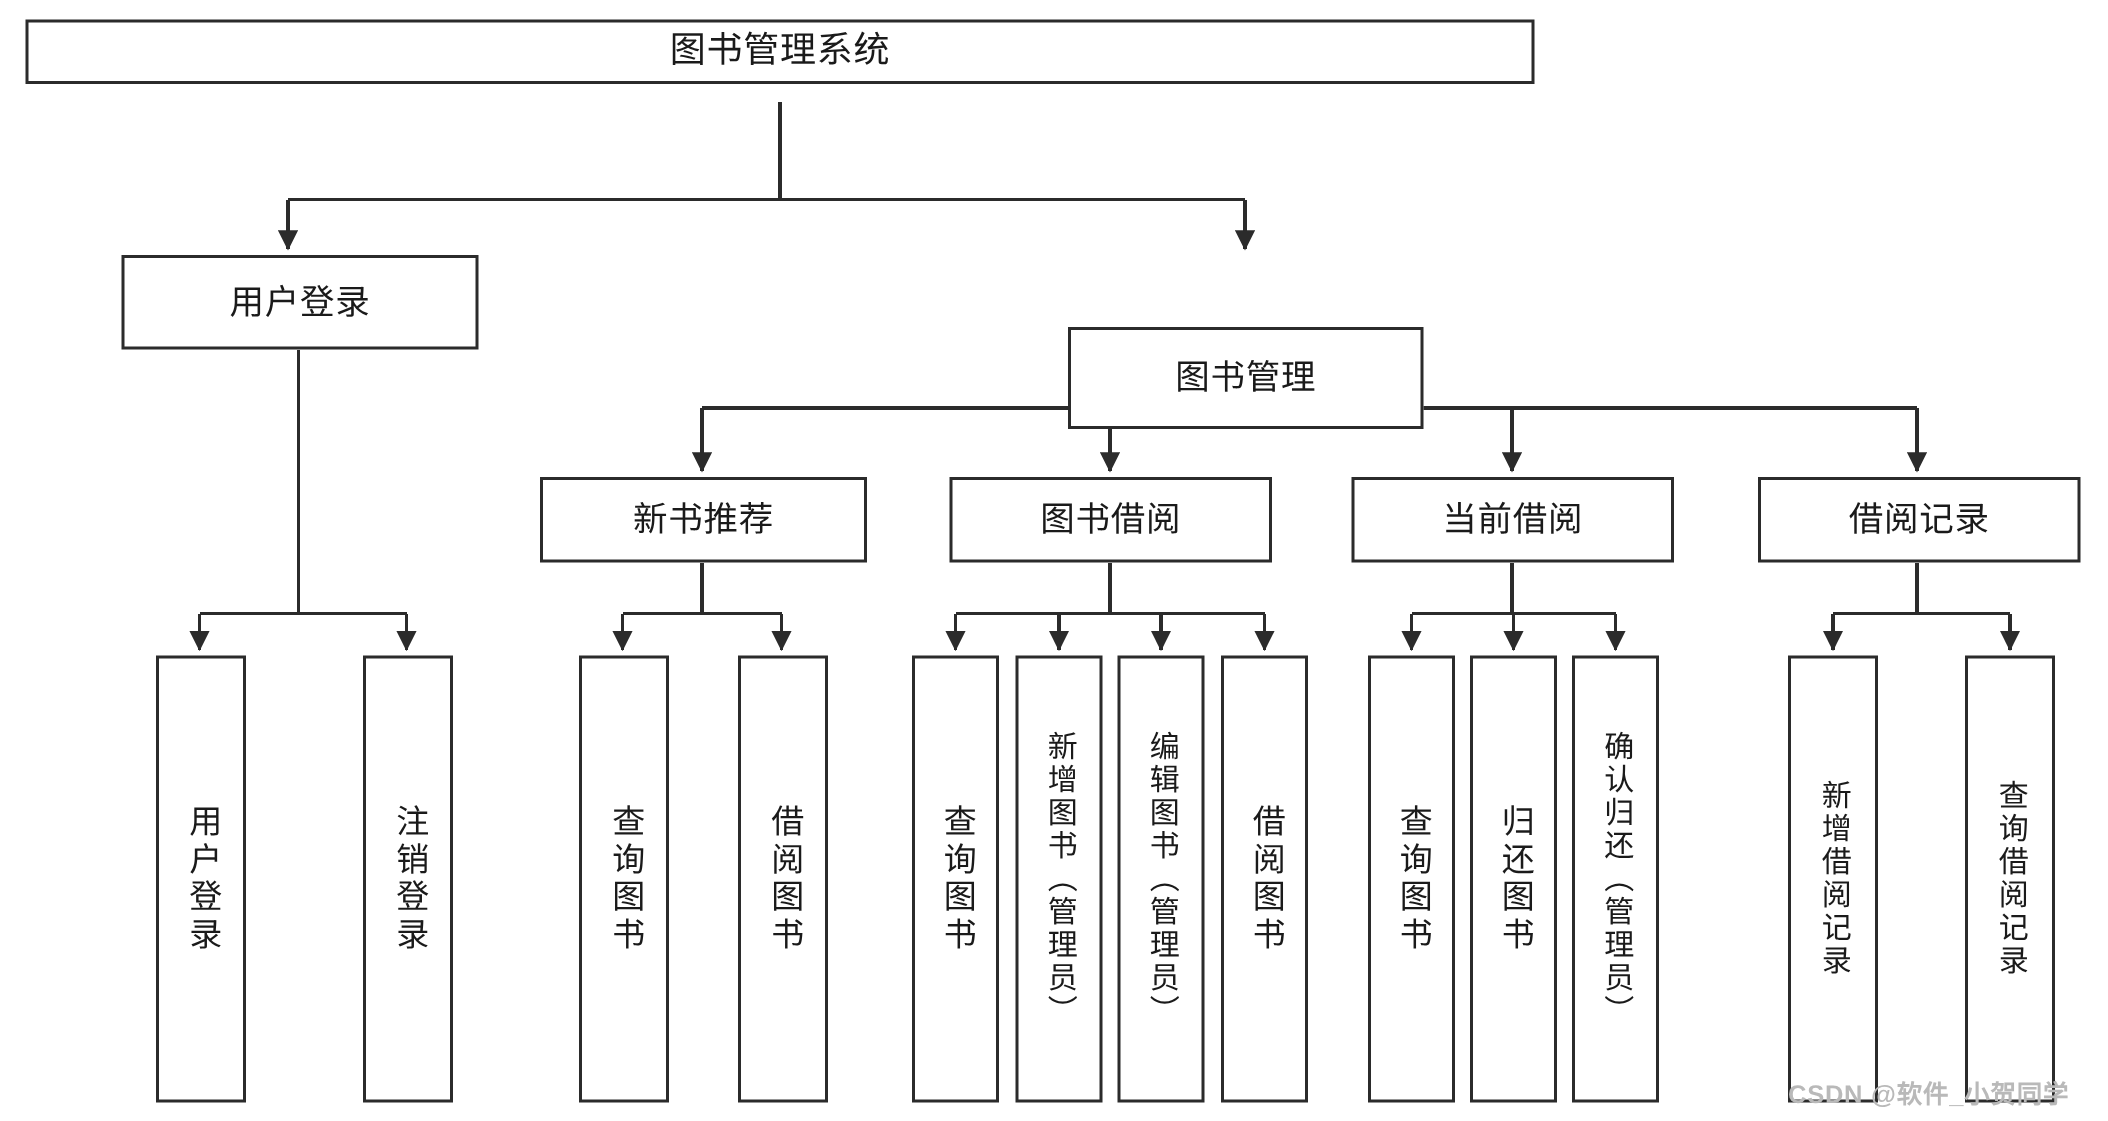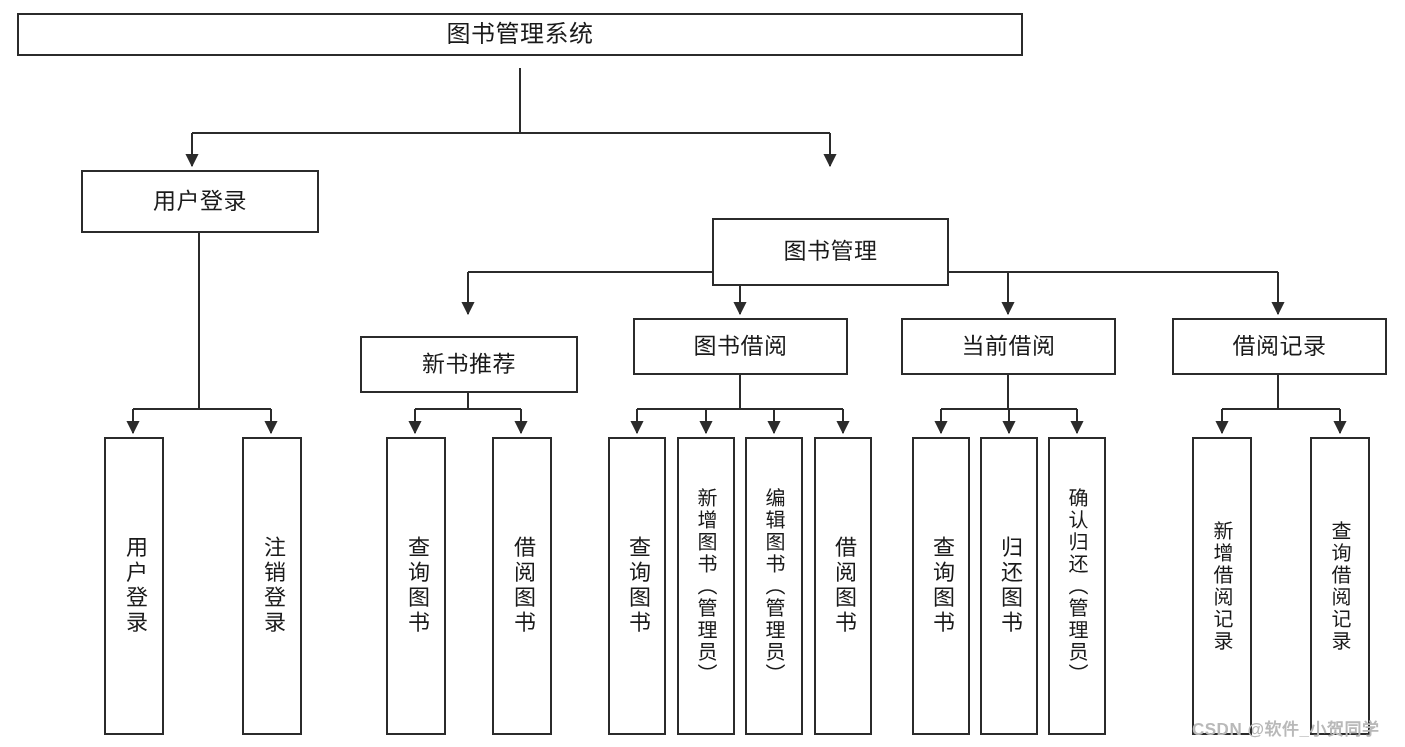--- a/index.html
+++ b/index.html
@@ -140,21 +140,21 @@
   </div>
 
   <div class="node horiz" style="left:81px; top:170px; width:238px; height:63px;">
     <span class="node-label">用户登录</span>
   </div>
 
   <div class="node horiz" style="left:712px; top:170px; width:237px; height:68px;margin-top:48px;">
     <span class="node-label">图书管理</span>
   </div>
 
-  <div class="node horiz" style="left:360px; top:336px; width:218px; height:57px;">
+  <div class="node horiz" style="left:360px; top:318px; width:218px; height:57px;">
     <span class="node-label">新书推荐</span>
   </div>
 
   <div class="node horiz" style="left:901px; top:318px; width:215px; height:57px;">
     <span class="node-label">当前借阅</span>
   </div>
 
   <div class="node horiz" style="left:633px; top:318px; width:215px; height:57px;">
     <span class="node-label">图书借阅</span>
   </div>

